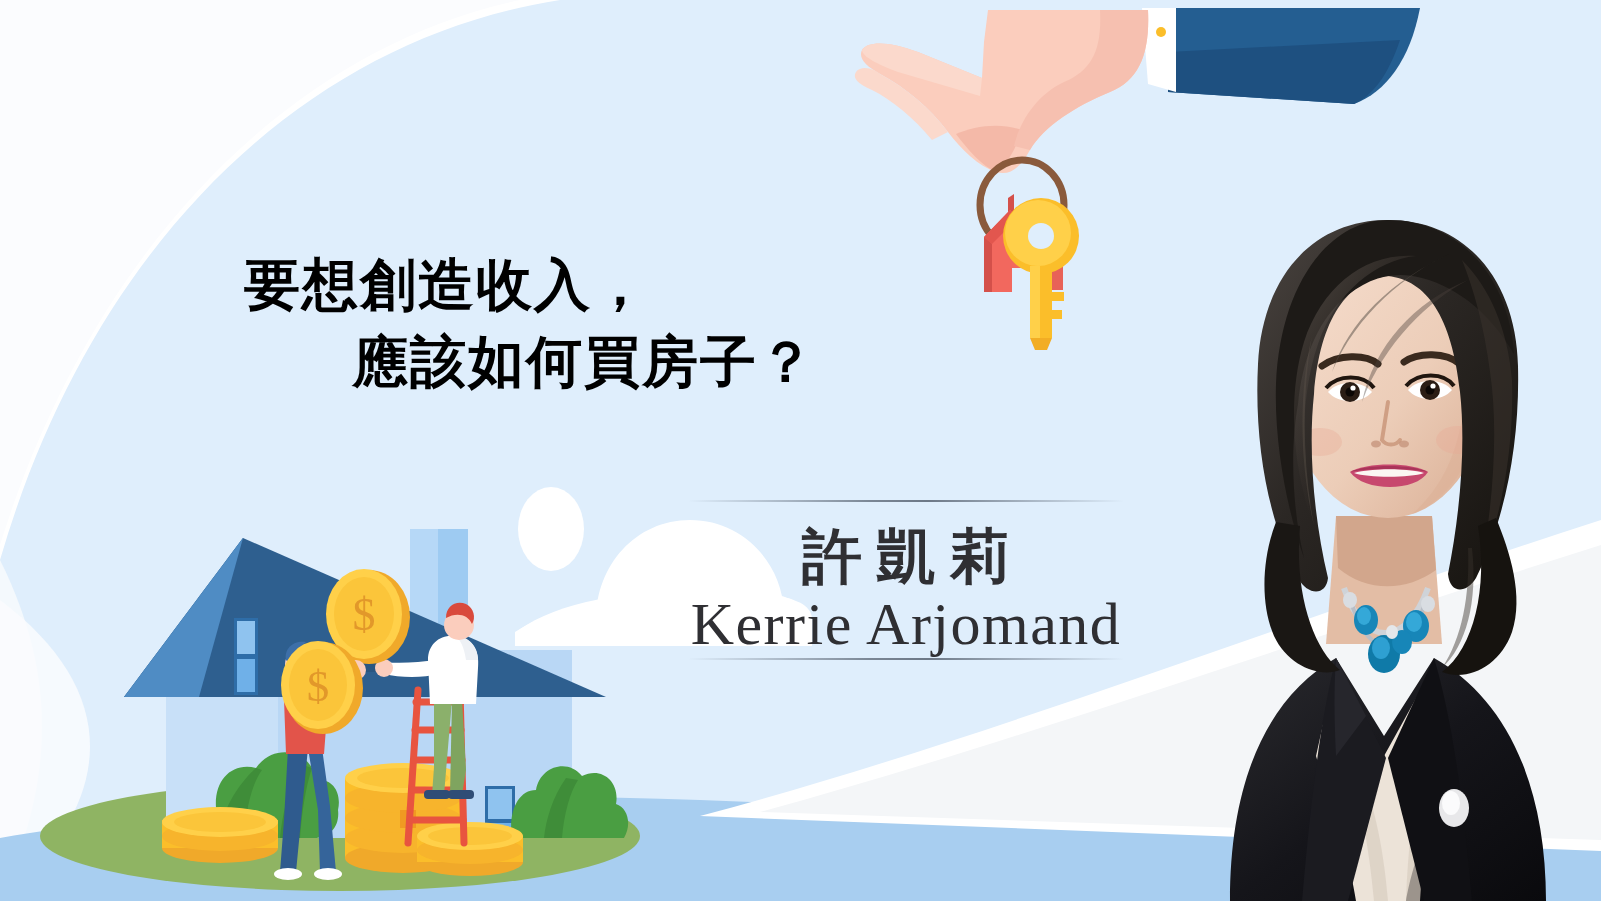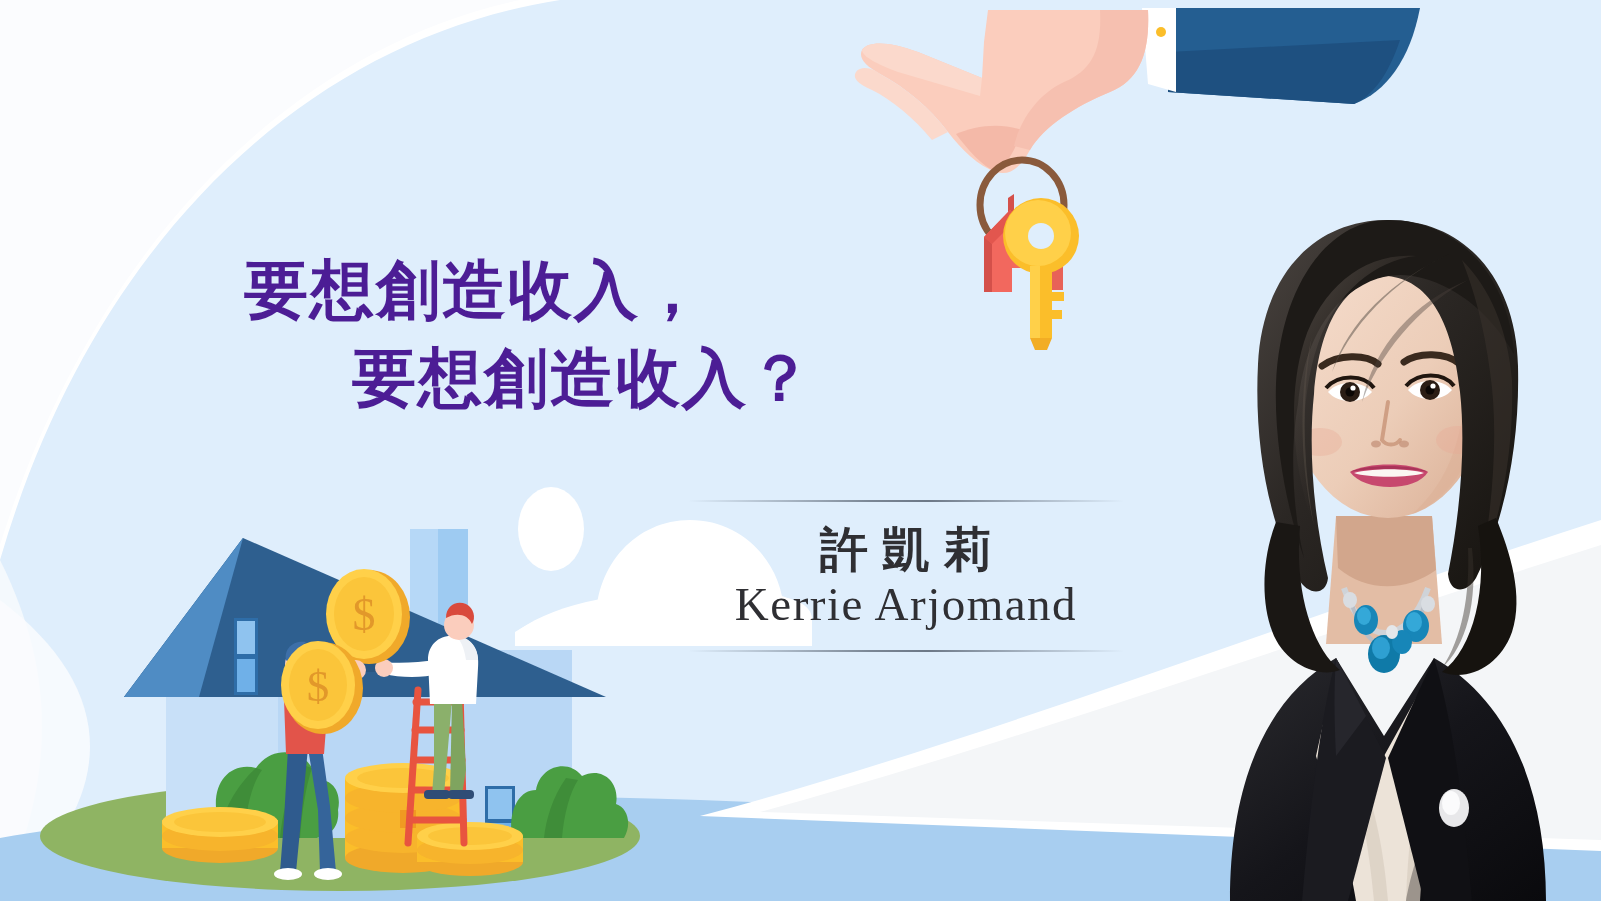--- a/index.html
+++ b/index.html
@@ -17,56 +17,56 @@
 
   
   #logo{
     position:absolute;left:72px;top:60px;width:290px;height:150px;
   }
   #logo svg{display:block;width:100%;height:100%;}
 
   
   #headline{
     position:absolute;left:244px;top:246px;width:900px;
-    color:#4c1d95;
+    color:#000000;
     font-family:"DejaVu Sans", sans-serif;
     font-weight:700;
-    font-size:64px;
+    font-size:56px;
     line-height:1.38;
     letter-spacing:2px;
     white-space:nowrap;
   }
   #headline .l1{display:block;}
   #headline .l2{display:block;padding-left:108px;}
 
   
   #nameblock{
     position:absolute;left:688px;top:500px;width:436px;text-align:center;
   }
   .rule{
     height:2px;width:100%;
     background:linear-gradient(to right,rgba(60,70,85,0) 0%,rgba(60,70,85,.62) 42%,rgba(60,70,85,.70) 55%,rgba(60,70,85,0) 100%);
   }
   #cn-name{
     font-family:"DejaVu Serif", serif;
     font-weight:700;
-    font-size:48px;
+    font-size:60px;
     color:#2f2f33;
     letter-spacing:14px;
     padding:22px 0 2px 14px;
     line-height:1.08;
     white-space:nowrap;
   }
   #en-name{
     font-family:"Liberation Serif", serif;
-    font-size:47px;
+    font-size:60px;
     color:#2f2f33;
     letter-spacing:1.5px;
     line-height:1.12;
-    padding-bottom:20px;
+    padding-bottom:0;
     white-space:nowrap;
   }
 
   
   #portrait{
     position:absolute;left:1216px;top:196px;width:336px;height:705px;
     overflow:hidden;
   }
   #portrait svg{display:block;width:100%;height:100%;}
 </style>
@@ -255,21 +255,21 @@
       <rect x="1030" y="266" width="10" height="72" fill="#ffd049"></rect>
       <rect x="1050" y="292" width="14" height="9" fill="#fbbe2a"></rect>
       <rect x="1050" y="310" width="12" height="9" fill="#fbbe2a"></rect>
       <path d="M1030,338 L1052,338 L1047,350 L1035,350 Z" fill="#f2ad24"></path>
     </g>
   </svg>
 
 
   <div id="headline">
     <span class="l1">要想創造收入，</span>
-    <span class="l2">要想創造收入？</span>
+    <span class="l2">應該如何買房子？</span>
   </div>
 
   <div id="nameblock">
     <div class="rule"></div>
     <div id="cn-name">許凱莉</div>
     <div id="en-name">Kerrie Arjomand</div>
     <div class="rule"></div>
   </div>
 
   <div id="portrait">

